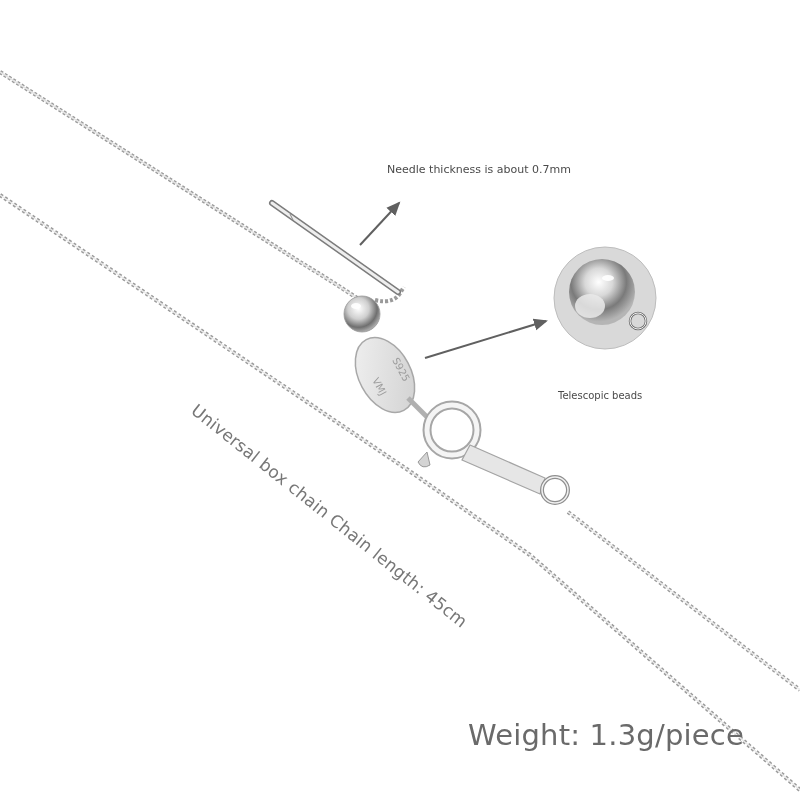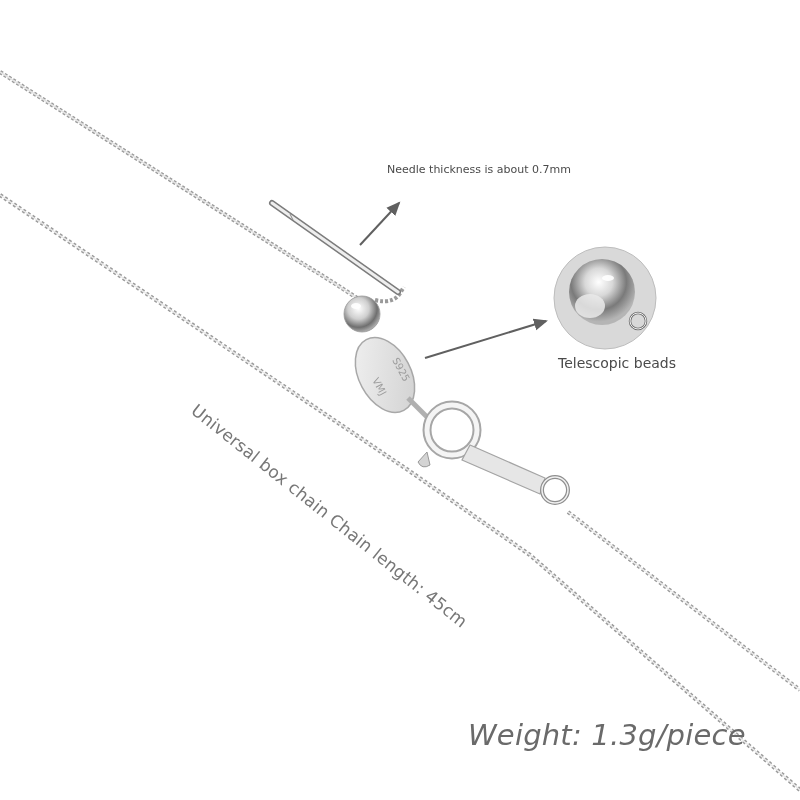--- a/index.html
+++ b/index.html
@@ -1,22 +1,22 @@
 <!DOCTYPE html>
 <html><head>
   <meta charset="utf-8">
   <style>
     html, body { margin: 0; padding: 0; background: #ffffff; }
     body { width: 800px; height: 800px; position: relative; overflow: hidden; font-family: "DejaVu Sans", sans-serif; }
     .canvas { position: absolute; left: 0; top: 0; width: 800px; height: 800px; }
     .label { position: absolute; color: #555555; white-space: nowrap; font-family: "DejaVu Sans", sans-serif; }
     .needle-label { left: 359px; top: 163px; font-size: 11px; color: #4a4a4a; margin-left: 28px; }
-    .beads-label { left: 558px; top: 355px; font-size: 14px; color: #4a4a4a; }
+    .beads-label { left: 558px; top: 390px; font-size: 10px; color: #4a4a4a; }
     .chain-label { left: 200px; top: 400px; font-size: 17px; color: #777777; transform-origin: 0 0; transform: rotate(38.5deg); letter-spacing: 0.2px; }
-    .weight-label { left: 468px; top: 718px; font-size: 29px; color: #6a6a6a; letter-spacing: 0.2px; font-style: italic; }
+    .weight-label { left: 468px; top: 718px; font-size: 29px; color: #6a6a6a; letter-spacing: 0.2px; }
   </style>
 </head>
 <body>
 
 <svg class="canvas" viewBox="0 0 800 800" xmlns="http://www.w3.org/2000/svg">
   <defs>
     <pattern id="boxchain" width="8" height="4" patternUnits="userSpaceOnUse">
       <rect x="0" y="0" width="8" height="4" fill="#e6e6e6"></rect>
       <rect x="1" y="0.6" width="5" height="2.8" fill="none" stroke="#8e8e8e" stroke-width="0.9"></rect>
     </pattern>

